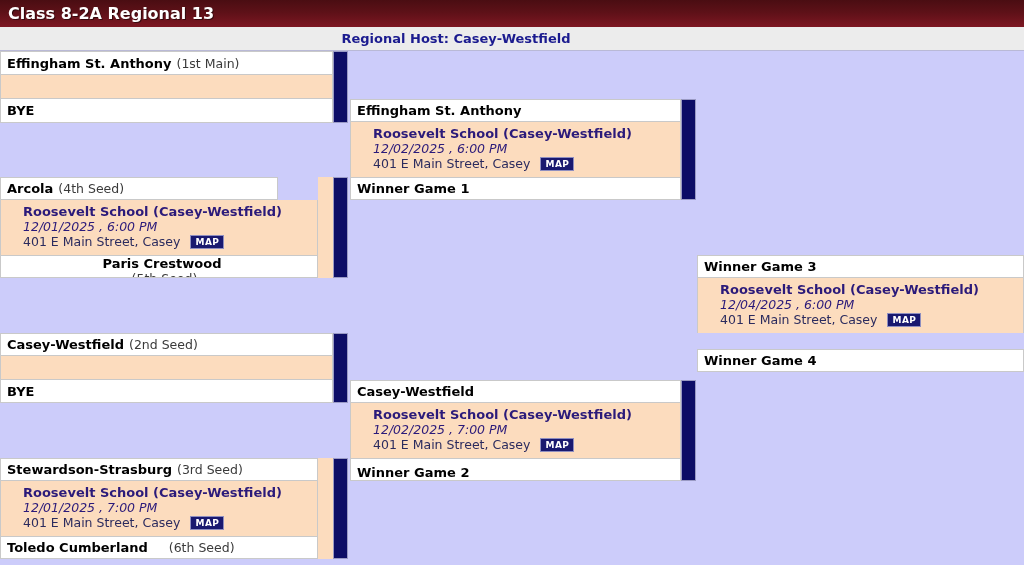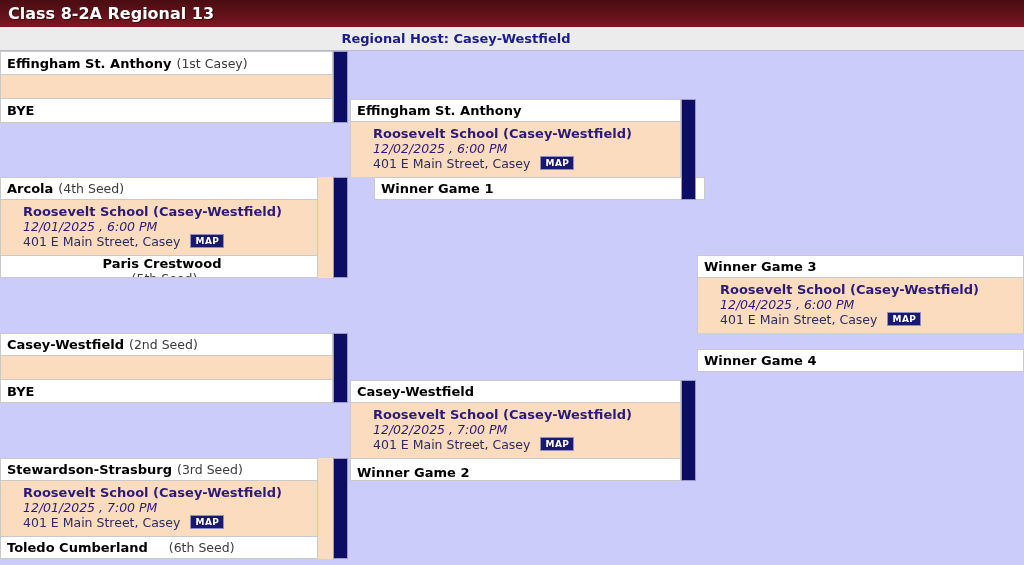--- a/index.html
+++ b/index.html
@@ -53,21 +53,21 @@
 
   .gamebox{
     position:absolute;background:#fcdcbe;
     border-left:1px solid #c9c9c9;border-right:1px solid #c9c9c9;
     box-sizing:border-box;
     padding-left:22px;padding-top:4px;
   }
   .gamebox.plain{padding-left:0;padding-top:0;}
   .gamebox .venue{color:#2b1a7a;font-weight:bold;font-size:13px;line-height:15px;white-space:nowrap;}
   .gamebox .when{color:#2b1a7a;font-style:italic;font-size:12.5px;line-height:15px;white-space:nowrap;}
-  .gamebox .addrline{display:flex;align-items:flex-start;line-height:15px;white-space:nowrap;}
+  .gamebox .addrline{display:flex;align-items:center;line-height:15px;white-space:nowrap;}
   .gamebox .addr{color:#2b2b5e;font-size:12.5px;}
   .mapbtn{
     display:inline-block;margin-left:10px;
     background:#191970;color:#ffffff;
     font-size:9px;font-weight:bold;letter-spacing:.5px;
     padding:1px 4px;border:1px solid #8e8ec0;
     line-height:10px;
   }
 </style>
 </head>
@@ -76,31 +76,31 @@
 <div class="titlebar">
   <span class="ttl">Class 8-2A Regional 13</span>
 </div>
 
 <div class="hostband">
   <span class="hosttxt">Regional Host: Casey-Westfield</span>
 </div>
 
 <div class="teamrow" style="left:0px;top:51px;width:333px;height:24px;">
   <span class="tname">Effingham St. Anthony</span>
-  <span class="seed">(1st Casey)</span>
+  <span class="seed">(1st Main)</span>
 </div>
 <div class="gamebox plain" style="left:0px;top:75px;width:333px;height:23px;"></div>
 <div class="teamrow" style="left:0px;top:98px;width:333px;height:25px;">
   <span class="tname">BYE</span>
   <span class="seed"></span>
 </div>
 <div class="navybar" style="left:333px;top:51px;width:15px;height:72px;"></div>
 
 <div class="peachstrip" style="left:318px;top:177px;width:15px;height:101px;"></div>
-<div class="teamrow" style="left:0px;top:177px;width:318px;height:23px;">
+<div class="teamrow" style="left:0px;top:177px;width:278px;height:23px;">
   <span class="tname">Arcola</span>
   <span class="seed">(4th Seed)</span>
 </div>
 <div class="gamebox" style="left:0px;top:200px;width:318px;height:55px;">
   <div class="venue">Roosevelt School (Casey-Westfield)</div>
   <div class="when">12/01/2025 , 6:00 PM</div>
   <div class="addrline">
     <span class="addr">401 E Main Street, Casey</span>
     <span class="mapbtn">MAP</span>
   </div>
@@ -146,21 +146,21 @@
   <span class="seed"></span>
 </div>
 <div class="gamebox" style="left:350px;top:122px;width:331px;height:55px;">
   <div class="venue">Roosevelt School (Casey-Westfield)</div>
   <div class="when">12/02/2025 , 6:00 PM</div>
   <div class="addrline">
     <span class="addr">401 E Main Street, Casey</span>
     <span class="mapbtn">MAP</span>
   </div>
 </div>
-<div class="teamrow" style="left:350px;top:177px;width:331px;height:23px;margin-left:24px;">
+<div class="teamrow" style="left:350px;top:177px;width:331px;height:23px;">
   <span class="tname">Winner Game 1</span>
   <span class="seed"></span>
 </div>
 <div class="navybar" style="left:681px;top:99px;width:15px;height:101px;"></div>
 
 <div class="teamrow" style="left:350px;top:380px;width:331px;height:23px;">
   <span class="tname">Casey-Westfield</span>
   <span class="seed"></span>
 </div>
 <div class="gamebox" style="left:350px;top:403px;width:331px;height:55px;">

